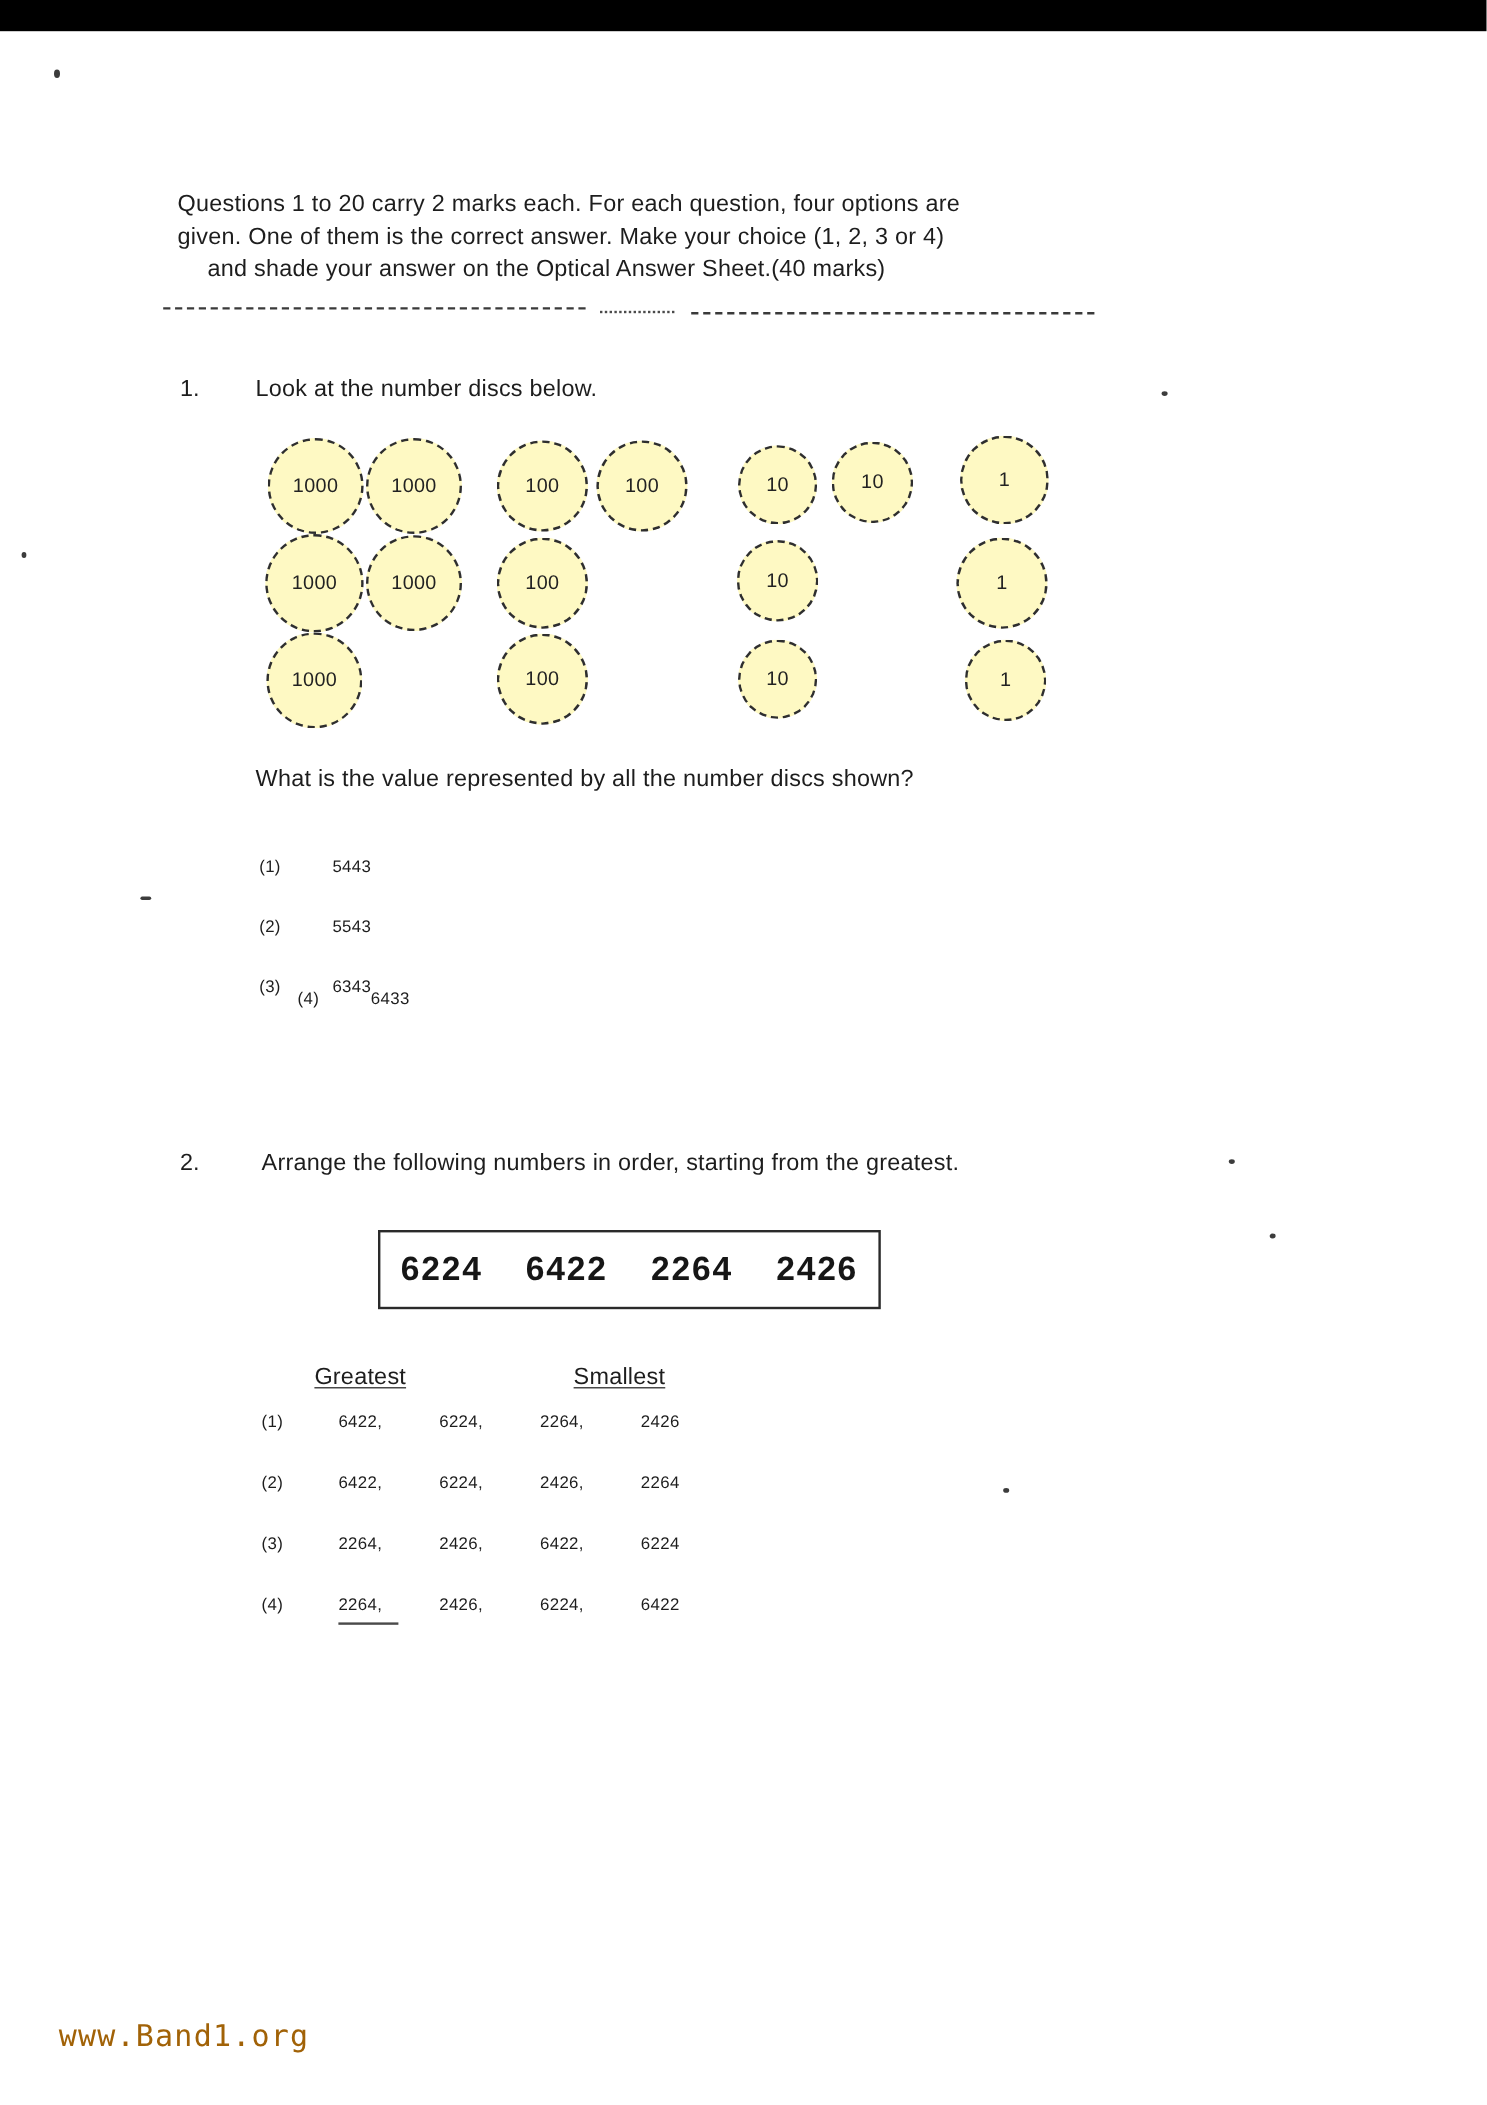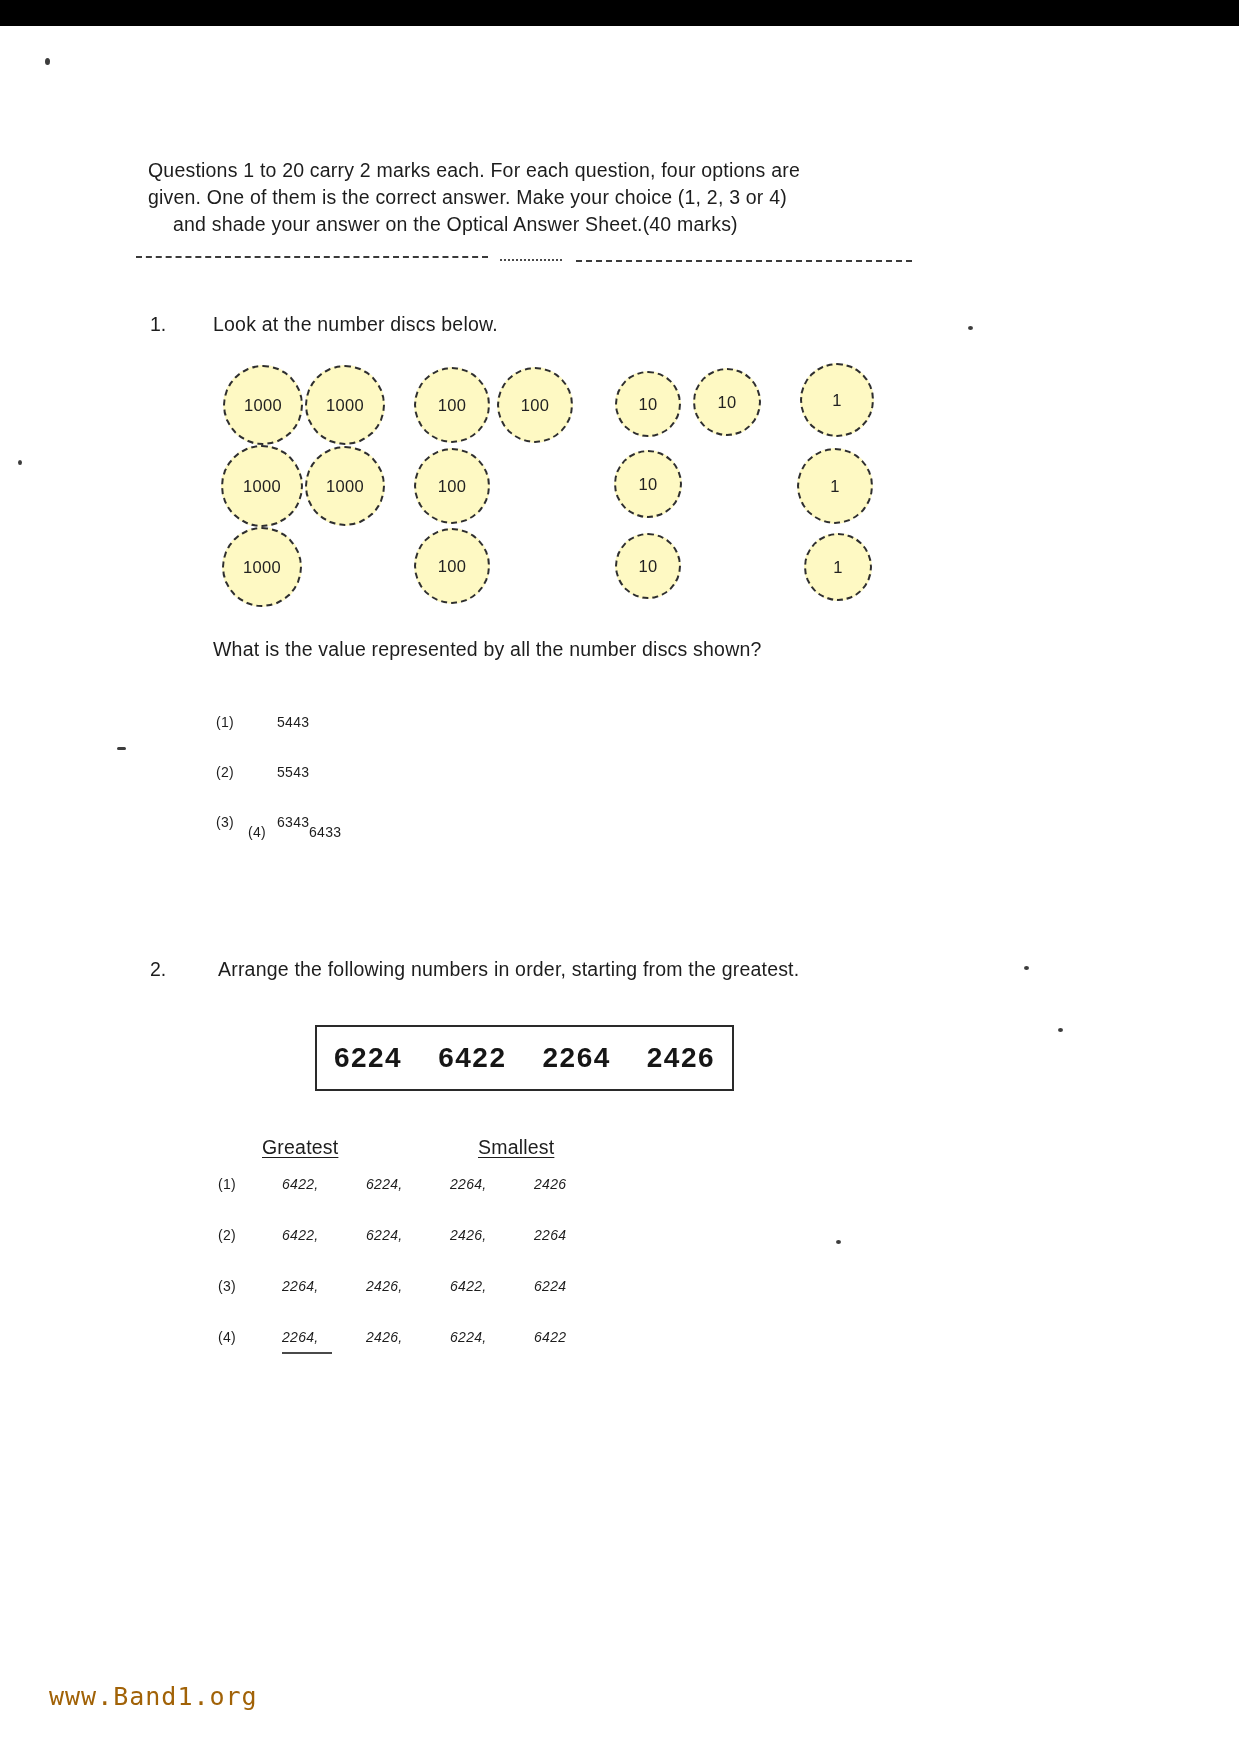--- a/index.html
+++ b/index.html
@@ -17,21 +17,21 @@
   .qtext{position:absolute;font-size:19.5px;letter-spacing:.2px;white-space:nowrap;}
   .disc{
     position:absolute;transform:translate(-50%,-50%);
     border:2px dashed #2e2e2e;border-radius:50%;
     display:flex;align-items:center;justify-content:center;
     font-size:16.5px;color:#222;background:#fef9c3;letter-spacing:.3px;
   }
   .optrow{position:absolute;font-size:14px;letter-spacing:.3px;white-space:nowrap;}
   .optrow .lab{display:inline-block;width:61px;}
   .q2row .lab{width:64px;}
-  .q2row .num{display:inline-block;width:84px;font-style:italic;}
+  .q2row .num{display:inline-block;width:84px;}
   .numbox{
     position:absolute;left:315px;top:1025px;width:415px;height:62px;
     border:2px solid #2a2a2a;display:flex;align-items:center;justify-content:center;gap:36px;
   }
   .numbox span{font-size:28px;font-weight:700;letter-spacing:1.5px;color:#161616;}
   .colhead{position:absolute;font-size:19.5px;text-decoration:underline;text-underline-offset:3px;letter-spacing:.2px;}
   .footer{
     position:absolute;left:49px;top:1682px;
     font-family:"DejaVu Sans Mono",monospace;font-size:25px;color:#a16207;letter-spacing:1px;
   }

